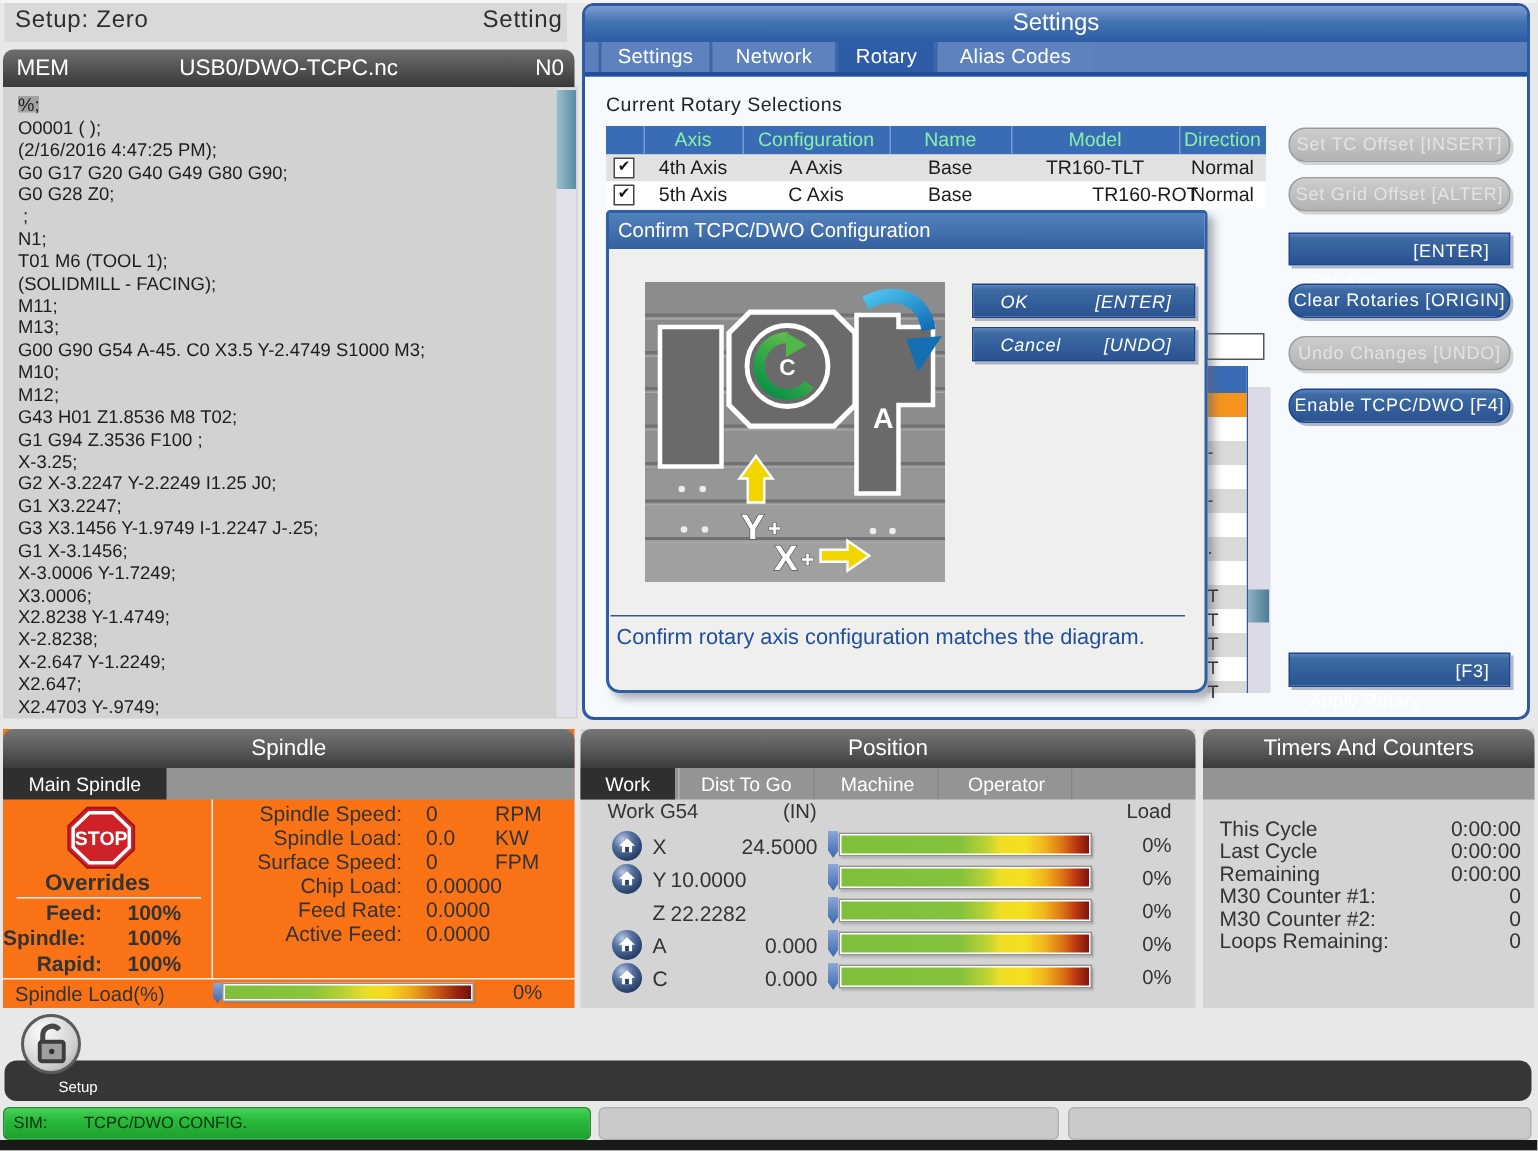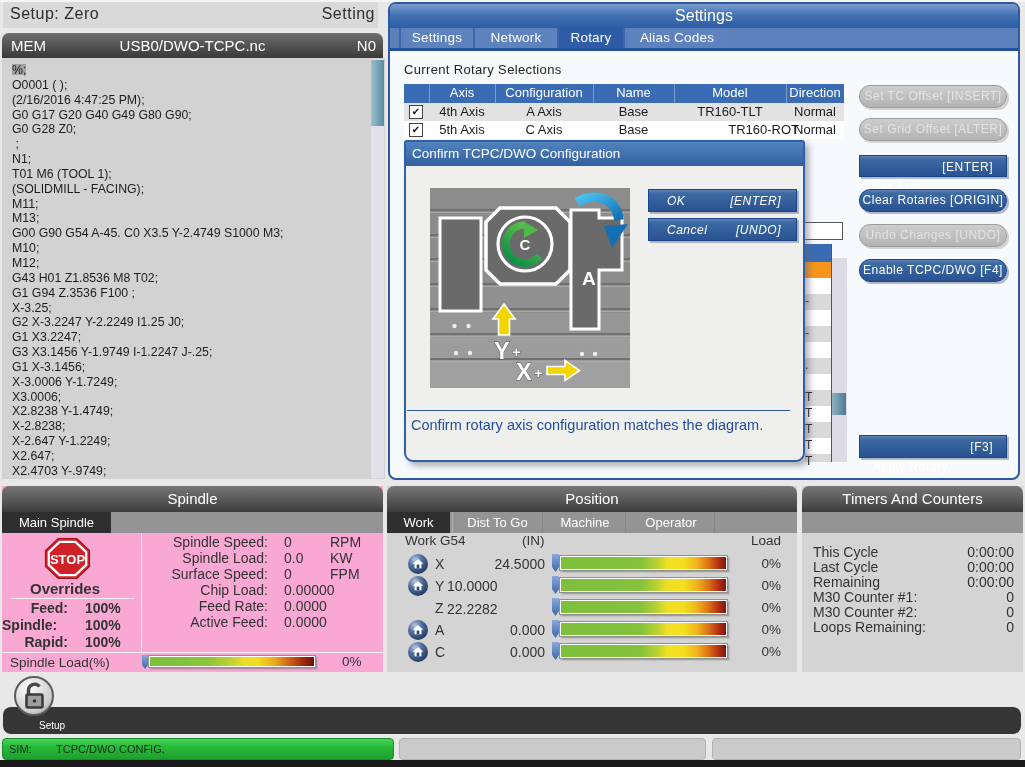--- a/index.html
+++ b/index.html
@@ -30,21 +30,21 @@
           background:linear-gradient(#7b9cce,#4473b2 45%,#2e5ca6);
           color:#fff;font-size:16px;text-align:center;line-height:24px;}
   #wtabs{left:0;top:24px;width:628px;height:20px;background:#5b80bb;border-bottom:3px solid #24509b;}
   .wtab{position:absolute;top:0;height:20px;color:#fff;font-size:13.5px;text-align:center;letter-spacing:0.2px;
         line-height:20px;background:#5d82be;border-left:2px solid #3b67a9;box-sizing:border-box;}
   .wtab.active{background:#2e5ca7;}
   
   #crs{left:14px;top:58px;font-size:13px;color:#222;letter-spacing:0.35px;}
   #rtable{left:14px;top:80px;width:440px;}
   .trow{position:absolute;left:0;width:440px;height:18px;font-size:13px;color:#1c1c1c;}
-  .thead{background:#3a6cb5;color:#ffffff;height:19px;}
+  .thead{background:#3a6cb5;color:#86efac;height:19px;}
   .cell{position:absolute;top:0;height:100%;text-align:center;line-height:18px;}
   .chk{position:absolute;left:5px;top:2px;width:12px;height:12px;background:#fff;
        border:1px solid #444;font-size:10px;line-height:12px;text-align:center;color:#111;}
   
   .btn{position:absolute;font-size:12px;letter-spacing:0.5px;height:23px;box-sizing:border-box;
        color:#fff;border:1px solid #1c4489;
        background:linear-gradient(#5e85bb,#3f6ba3 14%,#335f9b 55%,#2a5391);
        box-shadow:2px 2px 0 rgba(90,105,135,0.45);}
   .btn .t1{position:absolute;left:13px;top:4px;margin-top:20px;}
   .btn .t2{position:absolute;right:13px;top:4px;}
@@ -67,21 +67,21 @@
         background:linear-gradient(#5e85bb,#3f6ba3 14%,#335f9b 55%,#2a5391);
         box-shadow:2px 2px 0 rgba(90,105,135,0.45);font-style:italic;}
   
   .panel-title{height:26px;border-radius:7px 7px 0 0;color:#fff;font-size:15px;
         text-align:center;line-height:26px;
         background:linear-gradient(#767676,#5e5e5e 45%,#3c3c3c);}
   .tabstrip{height:21px;background:#949494;position:relative;}
   .dtab{position:absolute;top:0;height:21px;color:#fff;font-size:13px;text-align:center;
         line-height:21px;}
   .dtab.active{background:#2f2f2f;}
-  #spindle{left:2px;top:486px;width:381px;height:186px;background:#f9a8d4;}
+  #spindle{left:2px;top:486px;width:381px;height:186px;background:#f97316;}
   #position{left:387px;top:486px;width:410px;height:186px;background:#d4d4d4;}
   #timers{left:802px;top:486px;width:221px;height:186px;background:#d4d4d4;}
   .rtx{position:absolute;font-size:14px;color:#333;}
   .rtx.b{font-weight:bold;}
   .bar{position:absolute;height:14px;border:1px solid #909090;background:#fff;
        box-shadow:1.5px 1.5px 1.5px rgba(120,120,120,.55);}
   .bar .fill{position:absolute;left:1px;top:1px;right:1px;bottom:1px;
        background:linear-gradient(90deg,#7ebf3c 0%,#84c23c 48%,#b9d133 58%,#eede26 64%,
                                   #f5df1f 74%,#f0b51d 82%,#de7715 89%,#b93413 95%,#7c150e 100%);}
   .bar .cap{position:absolute;left:-8px;top:-2px;width:7px;height:18px;

